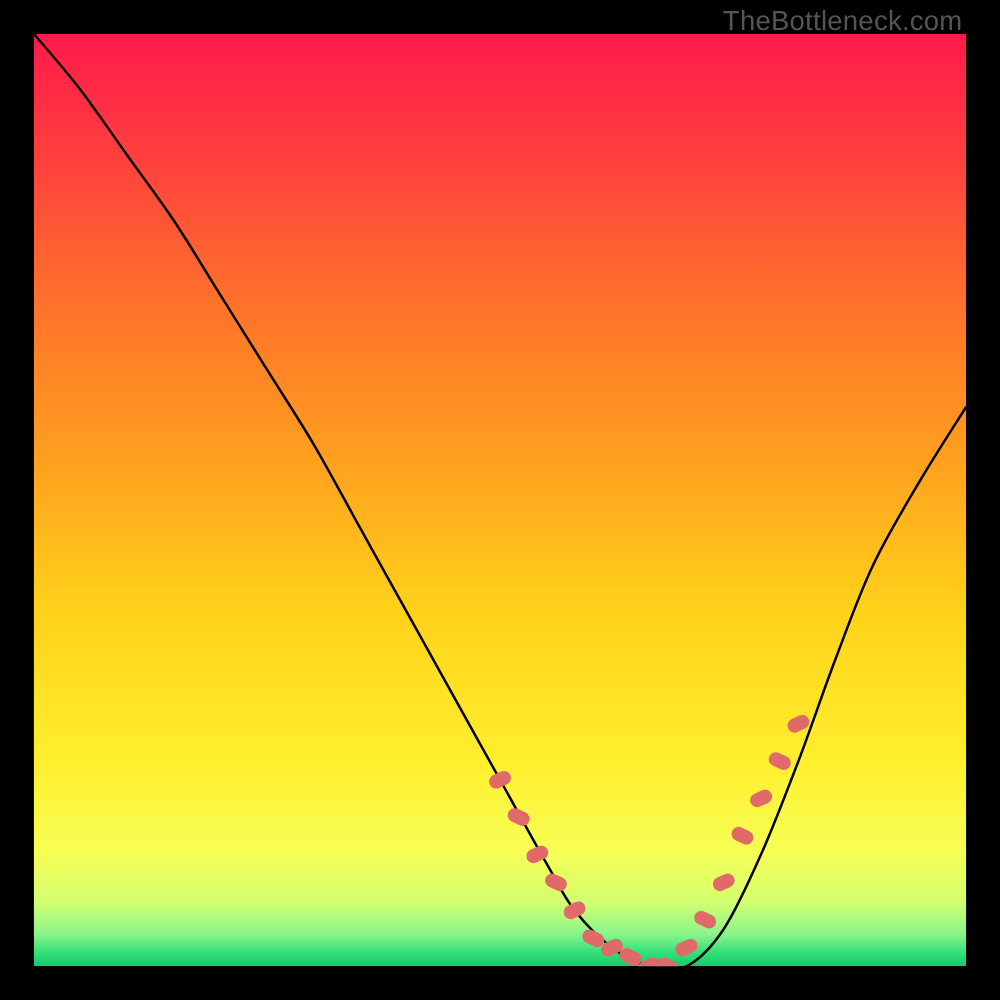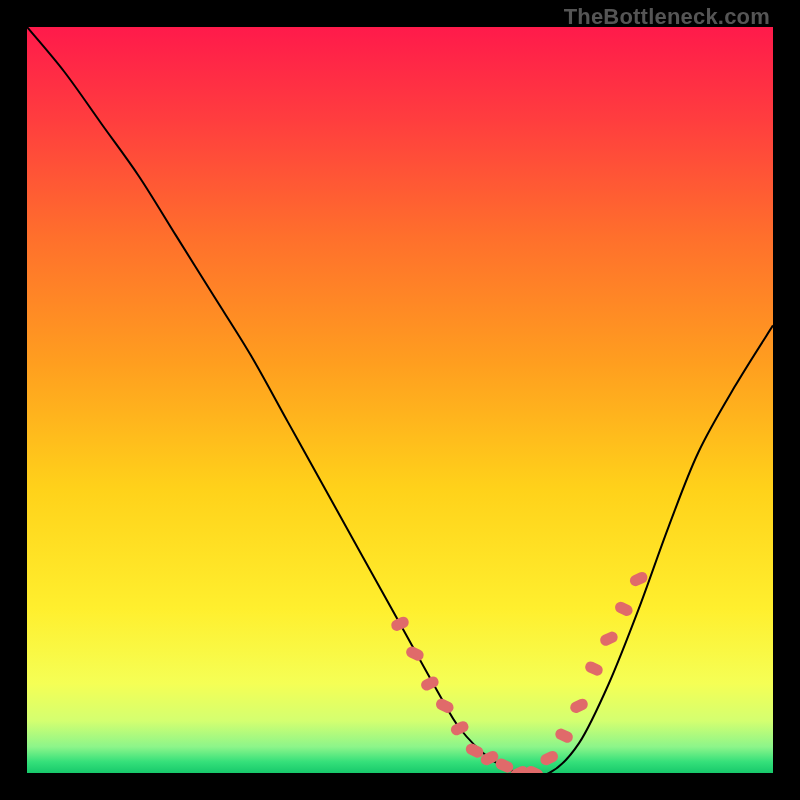--- a/index.html
+++ b/index.html
@@ -1,18 +1,18 @@
 <!DOCTYPE html>
 <html><head>
 <meta charset="utf-8">
 <style>
 html,body{margin:0;padding:0;width:800px;height:800px;overflow:hidden;background:#000;font-family:Arial,Helvetica,sans-serif}
 .frame{position:absolute;inset:0;background:#000}
 .plot{position:absolute;left:27px;top:27px;width:746px;height:746px}
-.watermark{position:absolute;top:4px;right:30px;color:#555;font-size:22px;font-weight:700;letter-spacing:.2px}
+.watermark{position:absolute;top:4px;right:30px;color:#555;font-size:22px;font-weight:400;letter-spacing:.2px}
 svg{display:block}
 </style>
 </head>
 <body>
 
 <div class="frame">
   <div class="watermark">TheBottleneck.com</div>
   <div class="plot">
     <svg id="svg" width="746" height="746" viewBox="0 0 746 746">
         <defs>

